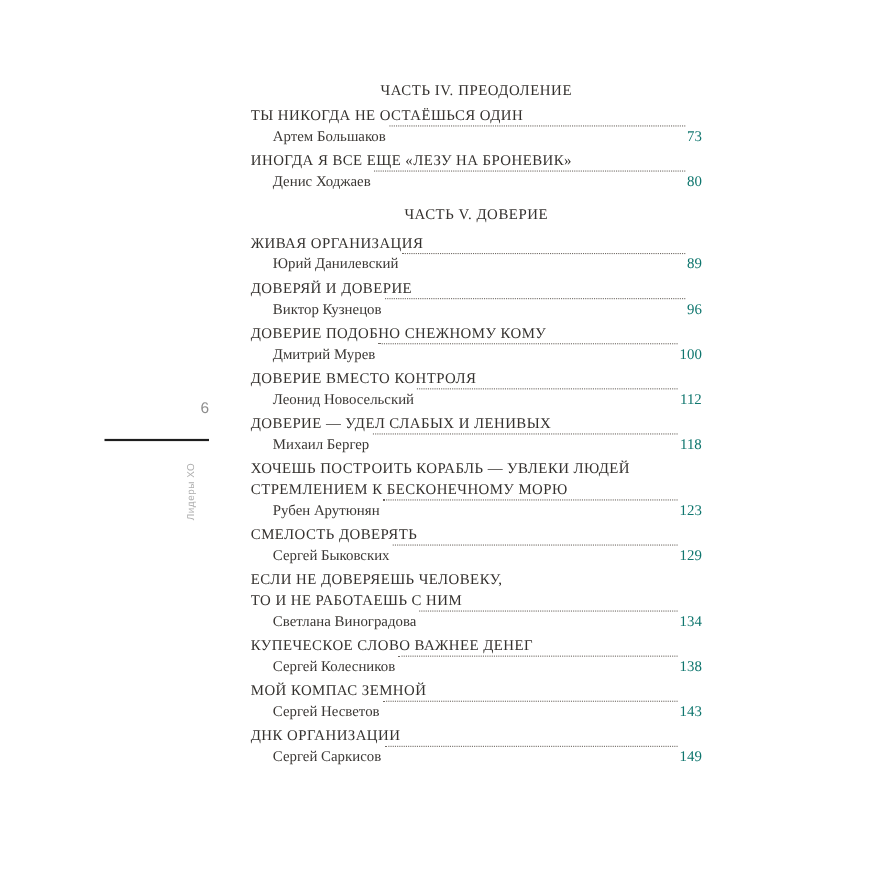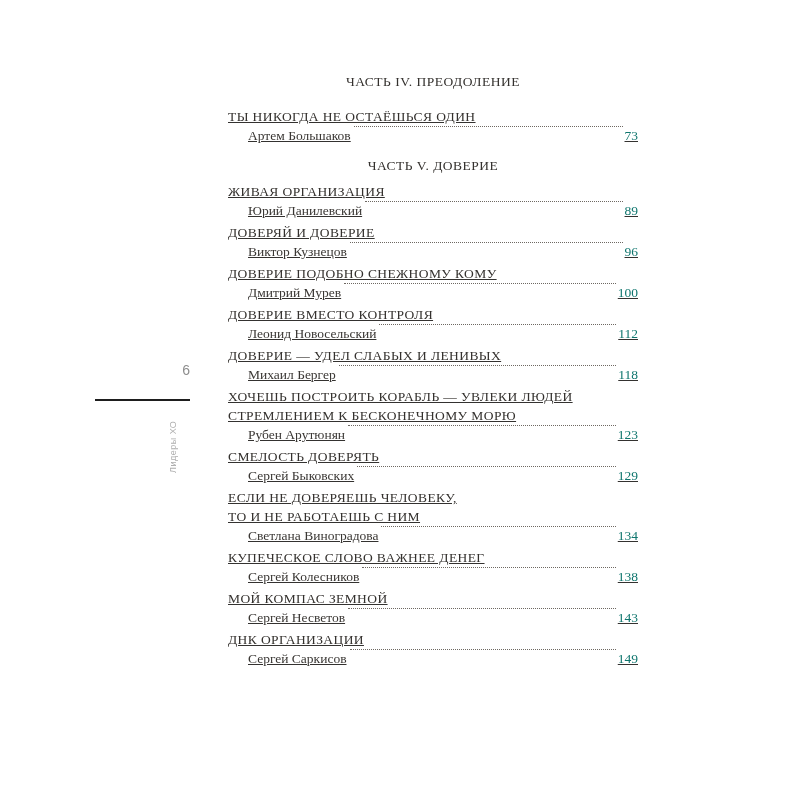--- a/index.html
+++ b/index.html
@@ -51,27 +51,27 @@
     left: 228px; top: 72px;
     width: 410px;
   }
   .part-heading {
     font-size: 13.5px;
     font-weight: normal;
     letter-spacing: 0.5px;
     line-height: 19px;
     text-align: center;
     color: #34312e;
-    margin-bottom: 16px;
+    margin-bottom: 4px;
   }
   .part-heading.mid {
     margin-top: 11px;
     margin-bottom: 7px;
   }
-  .entry { margin-bottom: 3px; text-decoration: underline; }
+  .entry { margin-bottom: 3px; }
   .entry-title {
     font-size: 13.5px;
     letter-spacing: 0.4px;
     line-height: 19px;
     color: #34312e;
     white-space: pre-line;
   }
   .author-row {
     display: flex;
     align-items: flex-start;
@@ -103,20 +103,28 @@
 
     <div class="entry">
       <div class="entry-title">ТЫ НИКОГДА НЕ ОСТАЁШЬСЯ ОДИН</div>
       <div class="author-row">
         <span class="author-name">Артем Большаков</span>
         <span class="dot-leader"></span>
         <span class="page-ref">73</span>
       </div>
     </div>
 
+    <div class="entry">
+      <div class="entry-title">ИНОГДА Я ВСЕ ЕЩЕ «ЛЕЗУ НА БРОНЕВИК»</div>
+      <div class="author-row">
+        <span class="author-name">Денис Ходжаев</span>
+        <span class="dot-leader"></span>
+        <span class="page-ref">80</span>
+      </div>
+    </div>
 
     <div class="part-heading mid">ЧАСТЬ V. ДОВЕРИЕ</div>
 
     <div class="entry">
       <div class="entry-title">ЖИВАЯ ОРГАНИЗАЦИЯ</div>
       <div class="author-row">
         <span class="author-name">Юрий Данилевский</span>
         <span class="dot-leader"></span>
         <span class="page-ref">89</span>
       </div>

